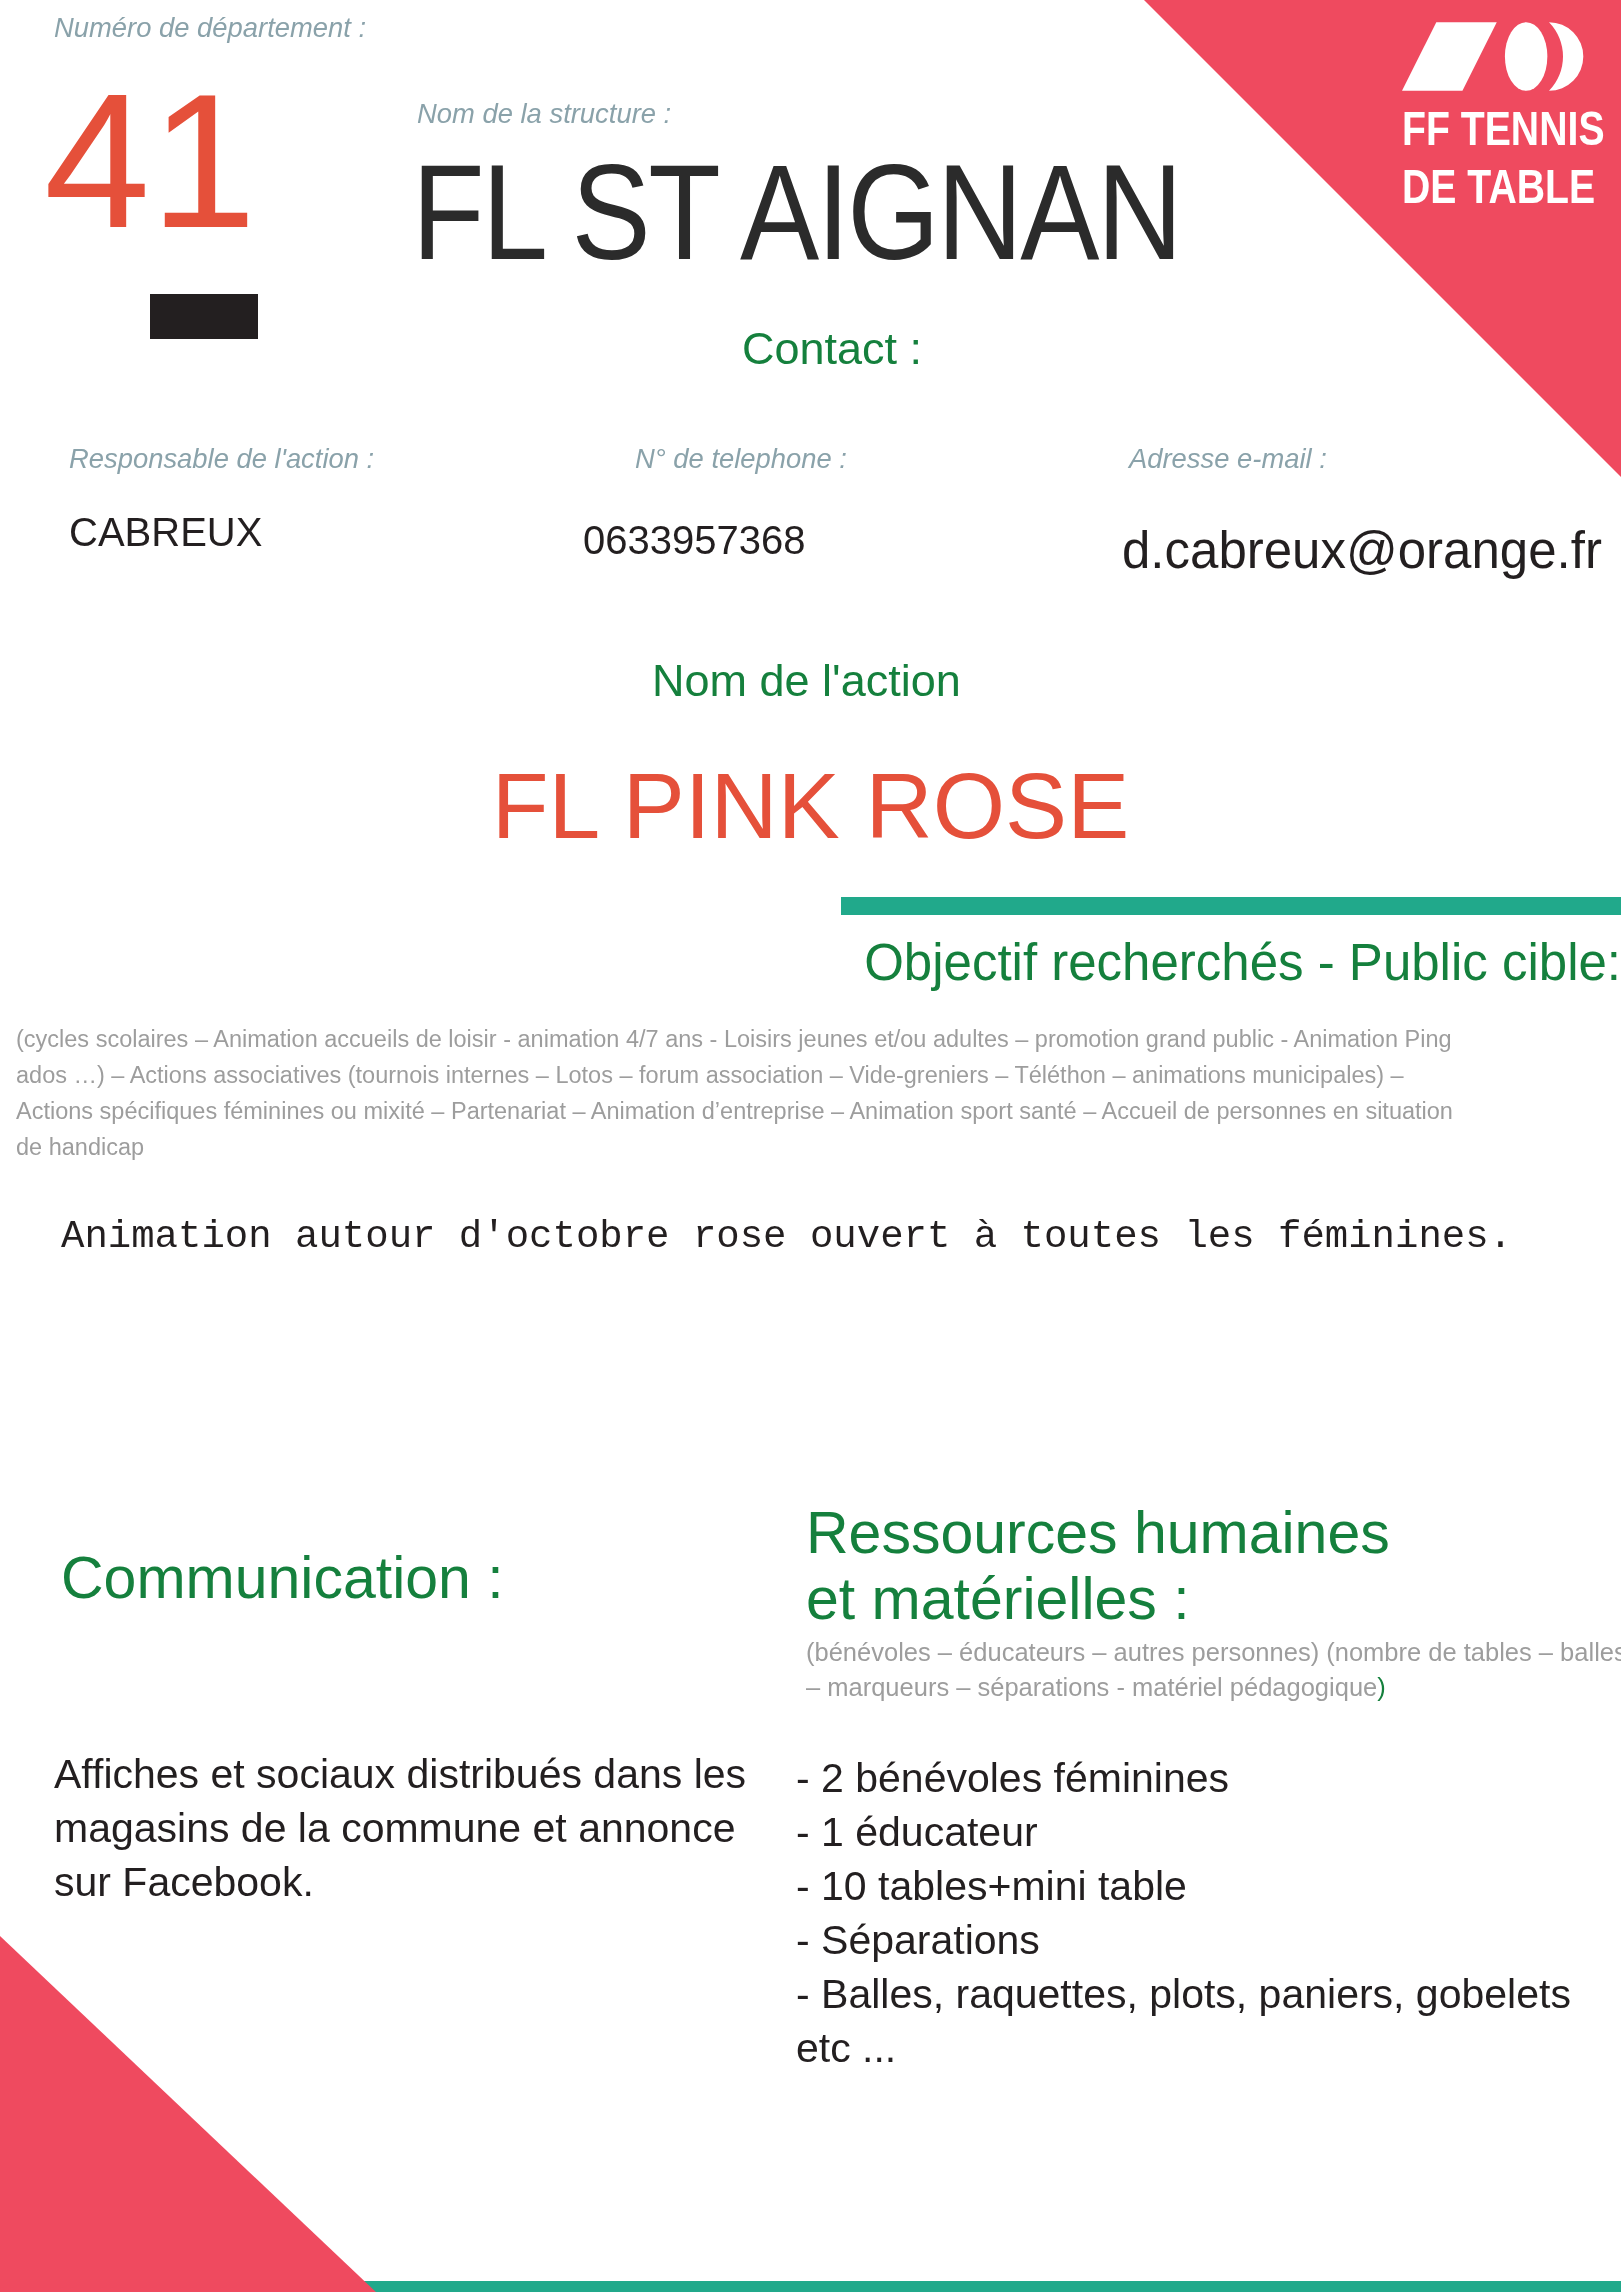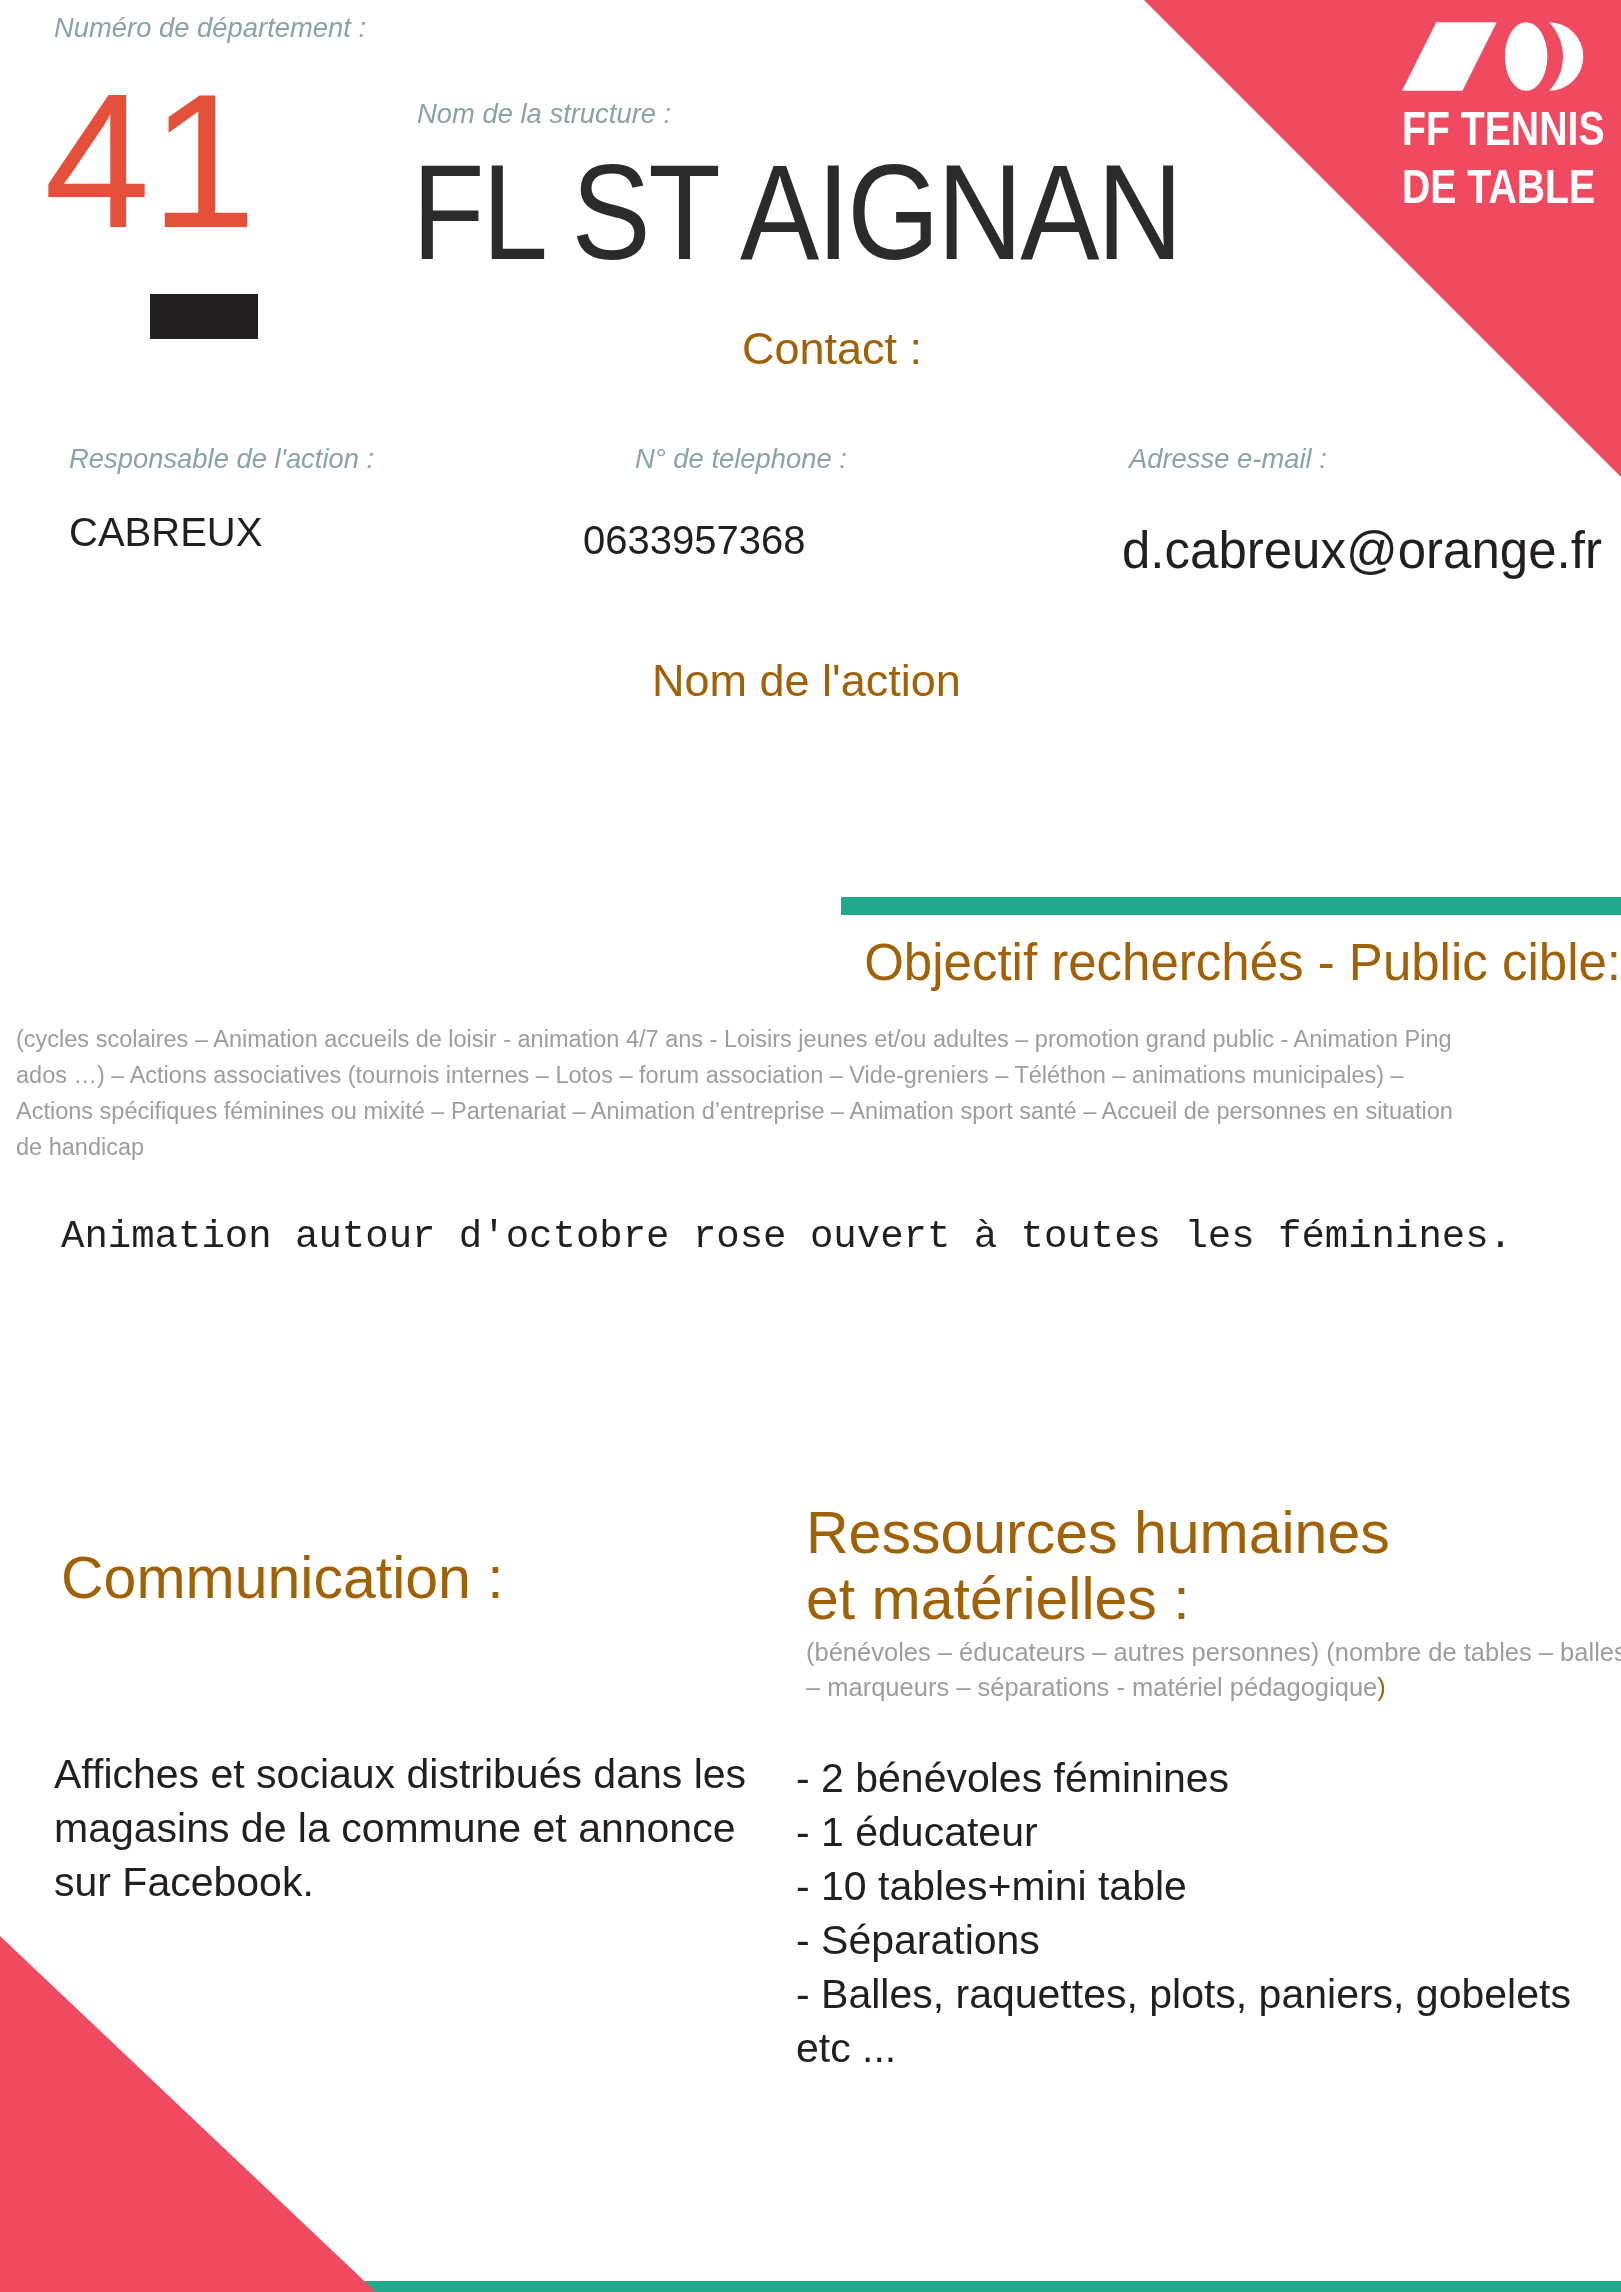--- a/index.html
+++ b/index.html
@@ -6,21 +6,21 @@
   .page {
     position:relative; width:1621px; height:2293px;
     background:#ffffff; overflow:hidden;
     font-family:"Liberation Sans","DejaVu Sans",sans-serif;
     color:#231f20;
   }
   .abs { position:absolute; }
   .lbl {
     font-style:italic; color:#8aa2aa; font-size:27.4px; white-space:nowrap;
   }
-  .teal { color:#a16207; }
+  .teal { color:#15803d; }
   .red  { color:#e5503a; }
   .gray { color:#9d9d9d; }
   .cond { display:inline-block; transform:scaleX(0.88); transform-origin:0 50%; }
 
   .dept-number { font-size:191px; line-height:1; color:#e5503a; }
   .dept-bar { background:#231f20; width:108px; height:45px; }
 
   .structure-name { font-size:135px; line-height:1; color:#2b2b2b; letter-spacing:-2.9px; white-space:nowrap; }
 
   .contact-title { font-size:45px; }
@@ -90,20 +90,21 @@
   <div class="abs lbl" style="left:69px; top:443px;">Responsable de l'action :</div>
   <div class="abs field-value" style="left:69px; top:510px;">CABREUX</div>
 
   <div class="abs lbl" style="left:588px; top:443px;margin-left:47px;">N° de telephone :</div>
   <div class="abs field-value" style="left:583px; top:518px;">0633957368</div>
 
   <div class="abs lbl" style="left:1129px; top:443px;">Adresse e-mail :</div>
   <div class="abs field-value email-value" style="left:1122px; top:521px;">d.cabreux@orange.fr</div>
 
   <div class="abs teal action-label" style="left:652px; top:655px;">Nom de l'action</div>
+  <div class="abs red action-name" style="top:753px;">FL PINK ROSE</div>
 
   <div class="abs bar-green-1"></div>
 
   <div class="abs teal obj-title" style="top:933px;">Objectif recherchés - Public cible:</div>
   <div class="abs gray obj-hint" style="top:1021px;">
     <div>(cycles scolaires – Animation accueils de loisir - animation 4/7 ans - Loisirs jeunes et/ou adultes – promotion grand public - Animation  Ping</div>
     <div>ados …) – Actions associatives (tournois internes – Lotos – forum association – Vide-greniers – Téléthon – animations municipales) –</div>
     <div>Actions spécifiques féminines ou mixité – Partenariat – Animation d’entreprise – Animation sport santé – Accueil de personnes en situation</div>
     <div>de handicap</div>
   </div>

